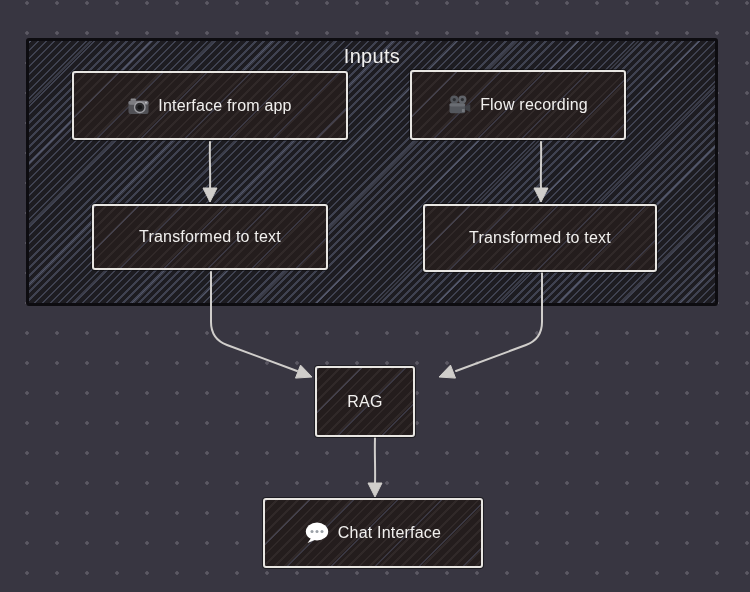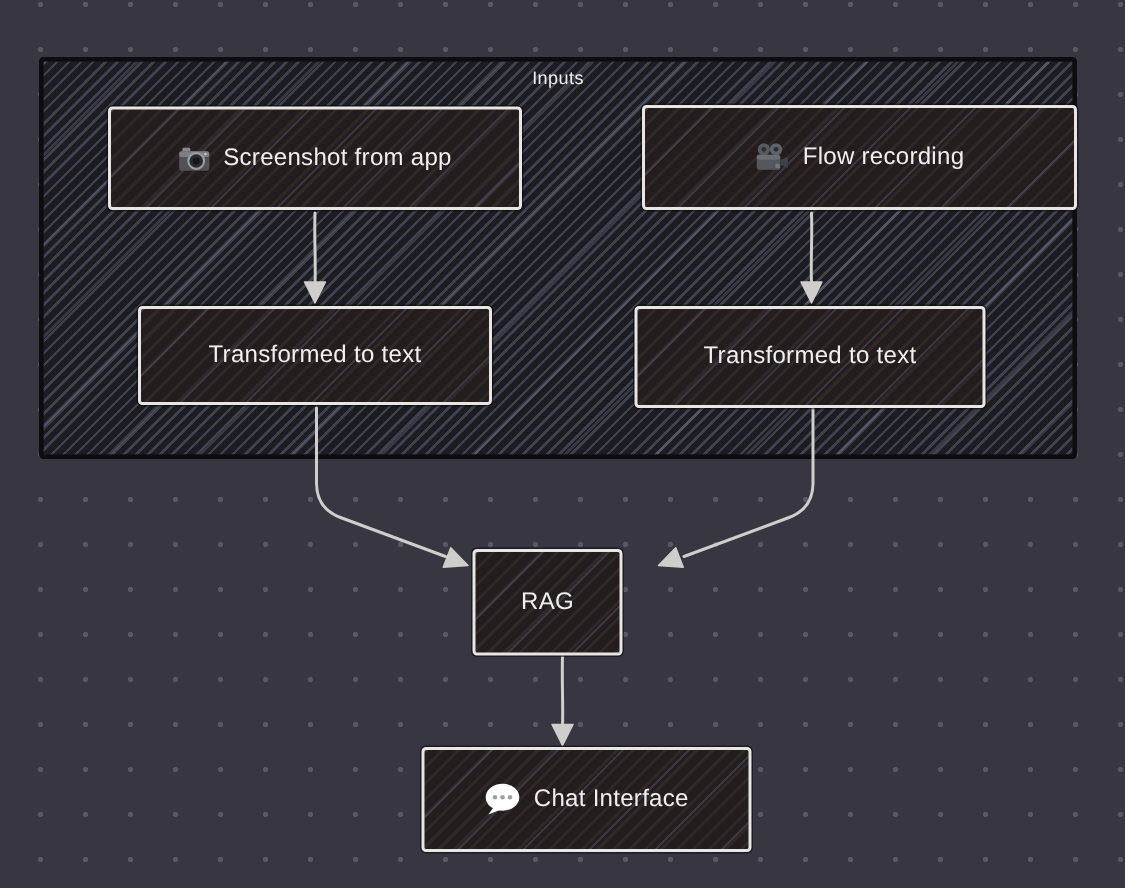--- a/index.html
+++ b/index.html
@@ -19,39 +19,39 @@
   .group-box{
     position:absolute;left:26px;top:38px;width:692px;height:268px;
     box-sizing:border-box;border:3px solid var(--group-border);border-radius:3px;
     background-color:var(--group-fill);
     background-image:
       repeating-linear-gradient(135deg, rgba(150,160,195,0.22) 0 2px, transparent 2px 43px),
       repeating-linear-gradient(135deg, rgba(100,107,132,0.48) 0 1.7px, transparent 1.7px 5.7px);
   }
   .group-label{
     position:absolute;top:4px;left:0;right:0;text-align:center;
-    font-size:12px;letter-spacing:.3px;color:var(--text);
+    font-size:20px;letter-spacing:.3px;color:var(--text);
   }
   
   .node{
     position:absolute;display:flex;align-items:center;justify-content:center;gap:9px;
     box-sizing:border-box;border:2px solid var(--node-border);border-radius:3px;
     background-color:var(--node-fill);
     background-image:
       repeating-linear-gradient(135deg, rgba(120,130,170,0.26) 0 1.5px, transparent 1.5px 31px),
       repeating-linear-gradient(135deg, rgba(210,195,190,0.07) 0 2px, transparent 2px 7.5px);
     box-shadow:0 0 0 1px rgba(8,8,10,0.55);
     font-size:16px;letter-spacing:.2px;color:var(--text);
   }
   .node-screenshot{left:72px;top:71px;width:276px;height:69px;}
-  .node-flow{left:410px;top:70px;width:290px;height:70px;margin-left:18px;}
+  .node-flow{left:410px;top:70px;width:216px;height:70px;}
   .node-t-left{left:92px;top:204px;width:236px;height:66px;}
   .node-t-right{left:423px;top:204px;width:234px;height:68px;}
   .node-rag{left:315px;top:366px;width:100px;height:71px;}
-  .node-chat{left:281px;top:498px;width:220px;height:70px;}
+  .node-chat{left:263px;top:498px;width:220px;height:70px;}
   .node .icon{display:inline-flex;align-items:center;flex:0 0 auto;}
   .edges{position:absolute;left:0;top:0;pointer-events:none;}
   .edges path{fill:none;stroke:var(--arrow);stroke-width:2;stroke-linecap:round;}
   .edges polygon{fill:var(--arrow);stroke:var(--arrow);stroke-width:1;stroke-linejoin:round;}
 </style>
 </head>
 <body>
 
 <div class="canvas">
 
@@ -86,21 +86,21 @@
     <span class="icon">
       <svg width="21" height="18" viewBox="0 0 24 20">
         <rect x="3" y="1.5" width="6" height="3.5" rx="1" fill="#8a8a8e"></rect>
         <rect x="0.5" y="4" width="23" height="15" rx="2.5" fill="#515156"></rect>
         <rect x="0.5" y="4" width="23" height="4.5" rx="2" fill="#7d7d82"></rect>
         <circle cx="13.5" cy="11.5" r="6" fill="#2b2b2e" stroke="#9d9da2" stroke-width="1.6"></circle>
         <circle cx="13.5" cy="11.5" r="2.6" fill="#151517"></circle>
         <circle cx="20.5" cy="6.2" r="1" fill="#c9c9cd"></circle>
       </svg>
     </span>
-    <span>Screenshot from app</span>
+    <span>Interface from app</span>
   </div>
 
   <div class="node node-flow">
     <span class="icon">
       <svg width="23" height="20" viewBox="0 0 24 21">
         <circle cx="6.5" cy="4.8" r="4.3" fill="#56595f"></circle>
         <circle cx="6.5" cy="4.8" r="1.7" fill="#2c2e32"></circle>
         <circle cx="15" cy="4.8" r="4.3" fill="#606369"></circle>
         <circle cx="15" cy="4.8" r="1.7" fill="#2c2e32"></circle>
         <rect x="1.5" y="8.6" width="16.5" height="10.5" rx="2" fill="#54575d"></rect>

